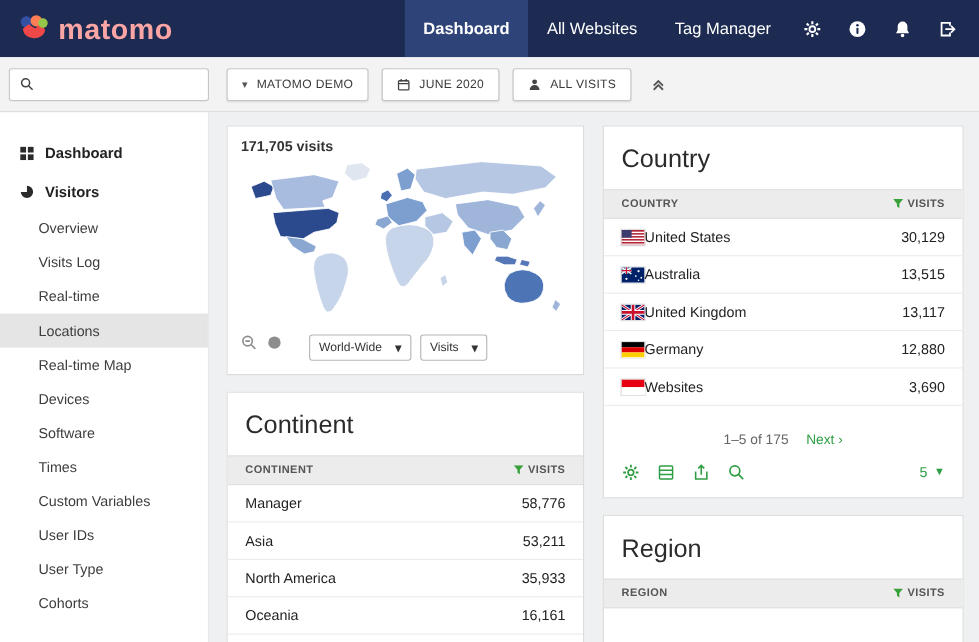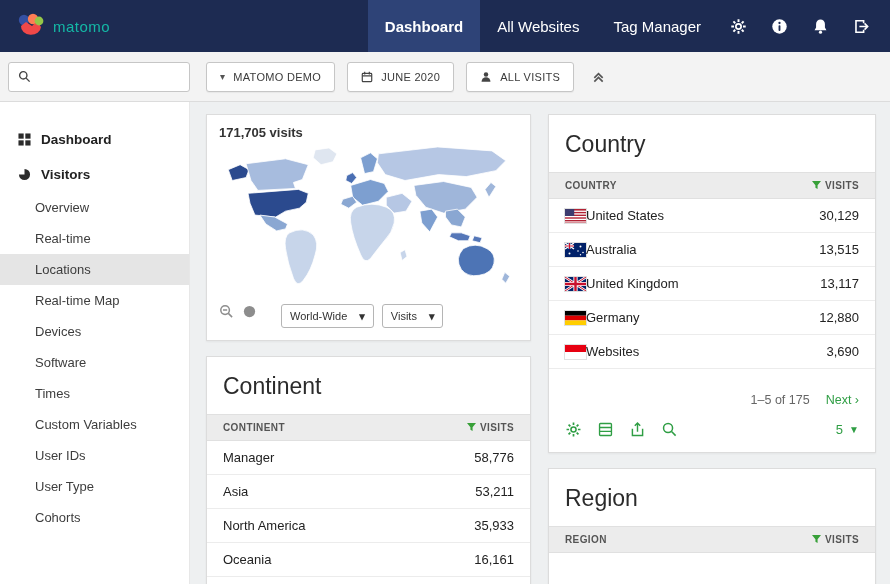--- a/index.html
+++ b/index.html
@@ -3,21 +3,21 @@
 <meta charset="utf-8">
 <style>
   *{margin:0;padding:0;box-sizing:border-box}
   html,body{width:890px;height:584px;overflow:hidden}
   body{font-family:"Liberation Sans",sans-serif;background:#eef0f1;color:#222}
   .app{width:890px;height:584px;display:flex;flex-direction:column;overflow:hidden}
 
   
   .navbar{flex:0 0 52px;background:#1d2b52;display:flex;align-items:stretch;color:#fff}
   .brand{display:flex;align-items:center;gap:9px;padding:0 18px;cursor:pointer}
-  .brand-text{font-size:15px;font-weight:400;letter-spacing:.5px;color:#14b8a6}
+  .brand-text{font-size:26px;font-weight:700;letter-spacing:.5px;color:#fca5a5}
   .nav-items{margin-left:auto;display:flex;align-items:stretch;padding-right:8px}
   .nav-item{display:flex;align-items:center;padding:0 17px;font-size:15px;color:#fff;cursor:pointer}
   .nav-item.active{background:#2e4377;font-weight:600}
   .nav-icon{display:flex;align-items:center;padding:0 12px;cursor:pointer;color:#fff}
   .nav-icon svg{width:17px;height:17px;display:block}
 
   
   .toolbar{flex:0 0 50px;background:#f3f3f3;border-bottom:1px solid #dcdcdc;display:flex;align-items:center;padding:0 8px}
   .search-box{width:182px;height:30px;background:#fff;border:1px solid #c6c6c6;border-radius:3px;display:flex;align-items:center;gap:7px;padding:0 9px;margin-right:16px}
   .search-box svg{width:13px;height:13px;flex:0 0 auto}
@@ -55,21 +55,21 @@
   
   .w-title{padding:16px 16px 14px;font-size:23px;font-weight:400;color:#2b2b2b}
   .t-head{display:flex;justify-content:space-between;align-items:center;background:#ececec;border-top:1px solid #e0e0e0;border-bottom:1px solid #e0e0e0;padding:7px 16px;font-size:10px;font-weight:700;color:#555;letter-spacing:.4px}
   .t-metric{display:flex;align-items:center;gap:4px;cursor:pointer}
   .t-metric svg{width:9px;height:9px}
   .t-row{display:flex;justify-content:space-between;align-items:center;height:34px;padding:0 16px;border-bottom:1px solid #ececec;font-size:13px;color:#222;cursor:pointer}
   .c-label{display:flex;align-items:center;}
   .flag{width:21px;height:14px;display:inline-flex;box-shadow:0 0 0 1px rgba(0,0,0,.12);flex:0 0 auto}
   .flag svg{width:21px;height:14px;display:block}
 
-  .pag{display:flex;justify-content:flex-end;align-items:center;gap:16px;padding:24px 16px 4px;font-size:12.5px;color:#666}
+  .pag{display:flex;justify-content:center;align-items:center;gap:16px;padding:24px 16px 4px;font-size:12.5px;color:#666}
   .pag .next{color:#2f9e44;cursor:pointer}
   .w-footer{display:flex;align-items:center;gap:15px;padding:10px 16px 14px;color:#2f9e44}
   .f-icon{display:flex;align-items:center;cursor:pointer;color:#2f9e44}
   .f-icon svg{width:17px;height:17px}
   .limit{margin-left:auto;display:flex;align-items:center;gap:6px;font-size:13px;color:#2f9e44;cursor:pointer}
   .limit .caret{font-size:10px}
 </style>
 </head>
 <body>
 
@@ -165,20 +165,21 @@
         </svg>
         <span>Dashboard</span>
       </div>
       <div class="side-head">
         <svg viewBox="0 0 14 14">
           <path d="M7 1a6 6 0 1 1-6 6h6z" fill="#2b2b2b"></path>
         </svg>
         <span>Visitors</span>
       </div>
       <div class="side-item">Overview</div>
+      <div class="side-item">Visits Log</div>
       <div class="side-item">Real-time</div>
       <div class="side-item active">Locations</div>
       <div class="side-item">Real-time Map</div>
       <div class="side-item">Devices</div>
       <div class="side-item">Software</div>
       <div class="side-item">Times</div>
       <div class="side-item">Custom Variables</div>
       <div class="side-item">User IDs</div>
       <div class="side-item">User Type</div>
       <div class="side-item">Cohorts</div>

